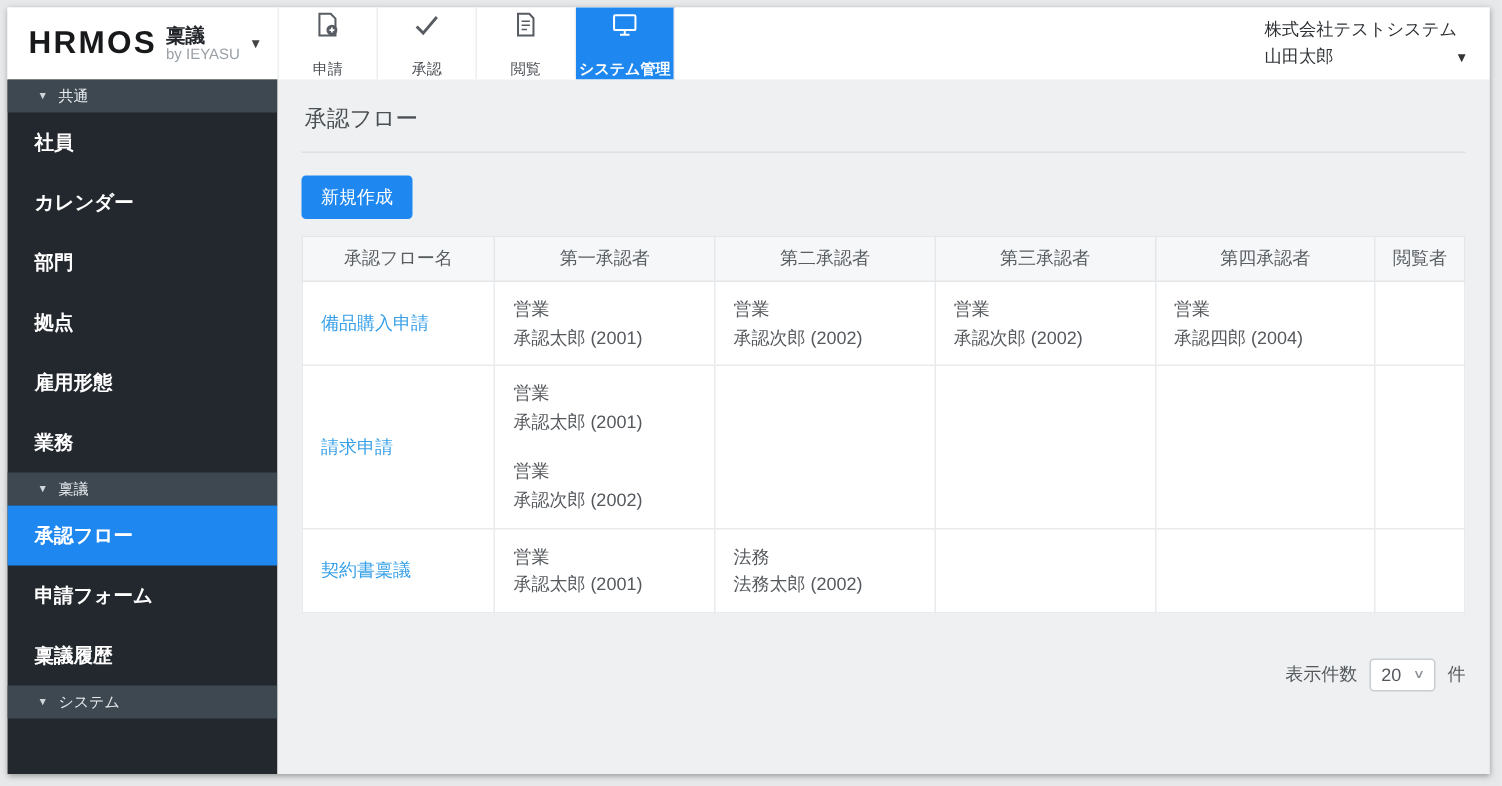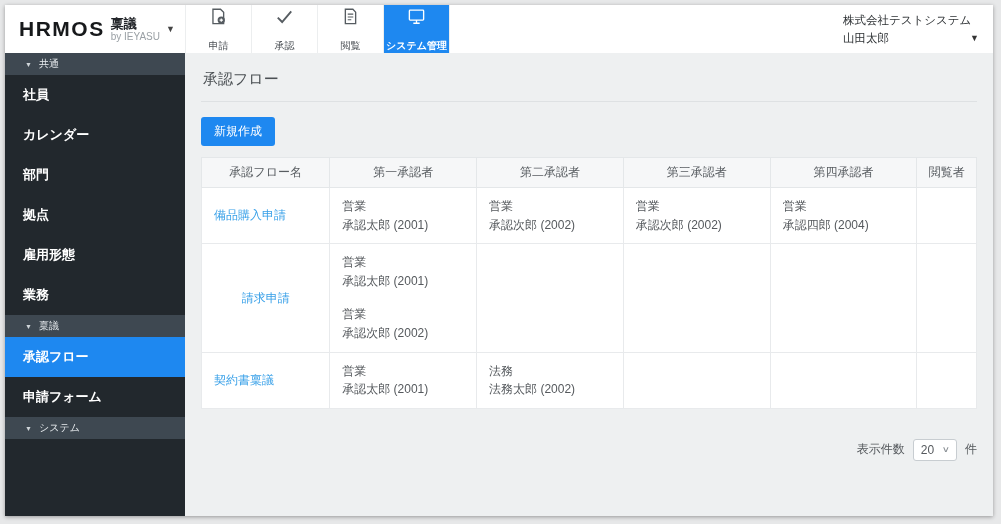--- a/index.html
+++ b/index.html
@@ -67,21 +67,21 @@
 
   table.flow-table { margin-top:11px; border-collapse:collapse; width:100%; background:#fff; }
   .flow-table th {
     border:1px solid #e4e7e9; background:#f6f7f8; font-weight:normal;
     font-size:12px; color:#585d61; padding:6px 4px; text-align:center;
   }
   .flow-table td {
     border:1px solid #e8eaec; font-size:12px; color:#55595d;
     padding:9px 12px; vertical-align:middle; line-height:1.55;
   }
-  .flow-table td.row-tall { height:85px;text-align:center; }
+  .flow-table td.row-tall { height:85px; }
   .flow-link { color:#38a0e8; cursor:pointer; }
   .approver-group + .approver-group { margin-top:15px; }
 
   .pagination {
     margin-top:30px; display:flex; justify-content:flex-end; align-items:center;
     gap:8px; font-size:12px; color:#55595d;
   }
   .page-select {
     border:1px solid #c8cdd1; background:#fff; border-radius:3px;
     padding:3px 7px; display:flex; align-items:center; gap:9px; cursor:pointer;
@@ -163,20 +163,21 @@
           <div class="side-item">部門</div>
           <div class="side-item">拠点</div>
           <div class="side-item">雇用形態</div>
           <div class="side-item">業務</div>
           <div class="side-section-header">
             <span class="side-tri">▼</span>
             <span>稟議</span>
           </div>
           <div class="side-item active">承認フロー</div>
           <div class="side-item">申請フォーム</div>
+          <div class="side-item">稟議履歴</div>
           <div class="side-section-header">
             <span class="side-tri">▼</span>
             <span>システム</span>
           </div>
         </div>
 
       <div class="main">
         <div class="page-title">承認フロー</div>
         <button class="create-btn">新規作成</button>
 

